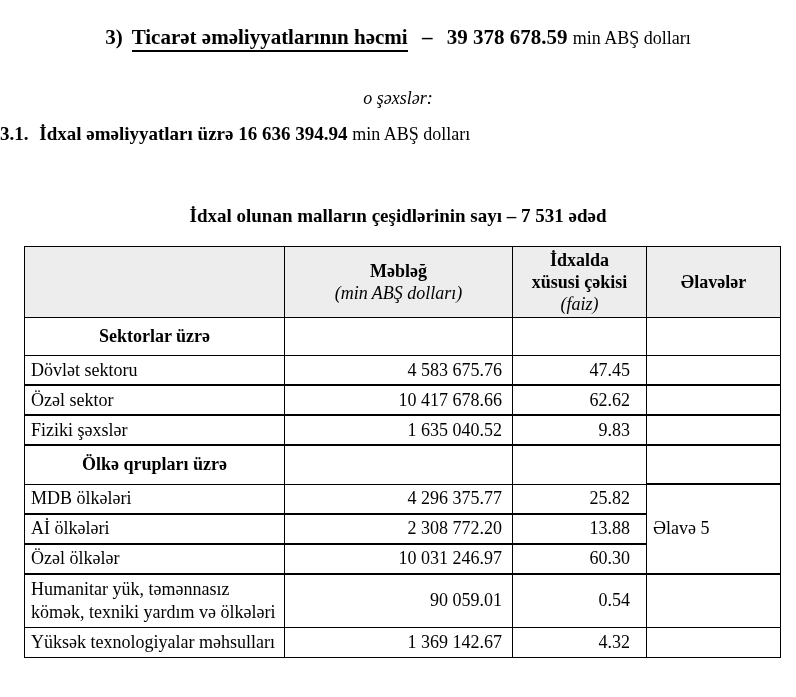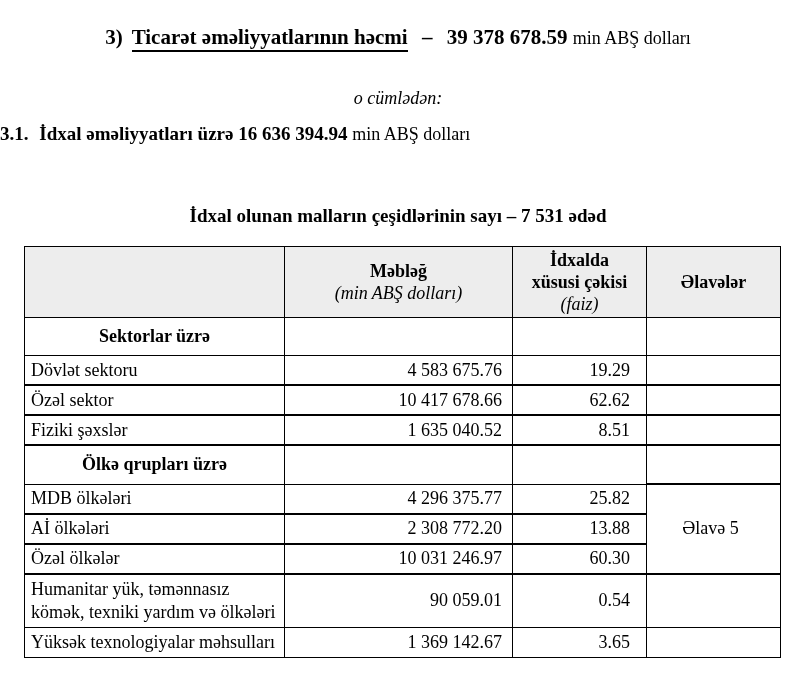--- a/index.html
+++ b/index.html
@@ -42,39 +42,39 @@
 
   tr.section td { height:33px; }
   tr.section td.lbl { text-align:center; font-weight:bold; }
   tr.data td { height:24px; }
   tr.tall td { height:auto; }
 
   td.lbl { text-align:left; line-height:23px; }
   td.amount { text-align:right; padding-right:10px; }
   td.share { text-align:right; padding-right:16px; }
   td.note { padding-right:10px; }
-  td.note-merged { text-align:center; padding-right:12px; border-top-width:2px; border-bottom-width:2px;margin-left:28px; }
+  td.note-merged { text-align:left; padding-right:12px; border-top-width:2px; border-bottom-width:2px;margin-left:28px; }
 
   tr.thick td { border-bottom-width:2px; }
   tr.tall td.lbl { padding-top:3px; padding-bottom:3px; }
 </style>
 </head>
 <body>
 
 <div class="doc">
 
   <div class="heading">
     <span class="num">3)</span>
     <span class="u">Ticarət əməliyyatlarının həcmi</span>
     <span class="dash">–</span>
     <span>39 378 678.59</span>
     <span class="unit">min ABŞ dolları</span>
   </div>
 
-  <div class="subheading">o cümlədən:</div>
+  <div class="subheading">o şəxslər:</div>
 
   <div class="import-line">
     <span class="b pref">3.1.</span>
     <span class="b">İdxal əməliyyatları üzrə</span>
     <span class="b">16 636 394.94</span>
     <span class="unit">min ABŞ dolları</span>
   </div>
 
   <div class="table-caption">İdxal olunan malların çeşidlərinin sayı –  7 531 ədəd</div>
 
@@ -103,33 +103,33 @@
     <tbody>
       <tr class="section">
         <td class="lbl">Sektorlar üzrə</td>
         <td class="amount"></td>
         <td class="share"></td>
         <td class="note"></td>
       </tr>
       <tr class="data thick">
         <td class="lbl">Dövlət sektoru</td>
         <td class="amount">4 583 675.76</td>
-        <td class="share">19.29</td>
+        <td class="share">47.45</td>
         <td class="note"></td>
       </tr>
       <tr class="data thick">
         <td class="lbl">Özəl sektor</td>
         <td class="amount">10 417 678.66</td>
         <td class="share">62.62</td>
         <td class="note"></td>
       </tr>
       <tr class="data thick">
         <td class="lbl">Fiziki şəxslər</td>
         <td class="amount">1 635 040.52</td>
-        <td class="share">8.51</td>
+        <td class="share">9.83</td>
         <td class="note"></td>
       </tr>
       <tr class="section">
         <td class="lbl">Ölkə qrupları üzrə</td>
         <td class="amount"></td>
         <td class="share"></td>
         <td class="note"></td>
       </tr>
       <tr class="data thick">
         <td class="lbl">MDB ölkələri</td>
@@ -149,19 +149,19 @@
       </tr>
       <tr class="data tall">
         <td class="lbl">Humanitar yük, təmənnasız kömək, texniki yardım və ölkələri</td>
         <td class="amount">90 059.01</td>
         <td class="share">0.54</td>
         <td class="note"></td>
       </tr>
       <tr class="data tall">
         <td class="lbl">Yüksək texnologiyalar məhsulları</td>
         <td class="amount">1 369 142.67</td>
-        <td class="share">3.65</td>
+        <td class="share">4.32</td>
         <td class="note"></td>
       </tr>
     </tbody>
   </table>
 
 </div>
 
 </body></html>

